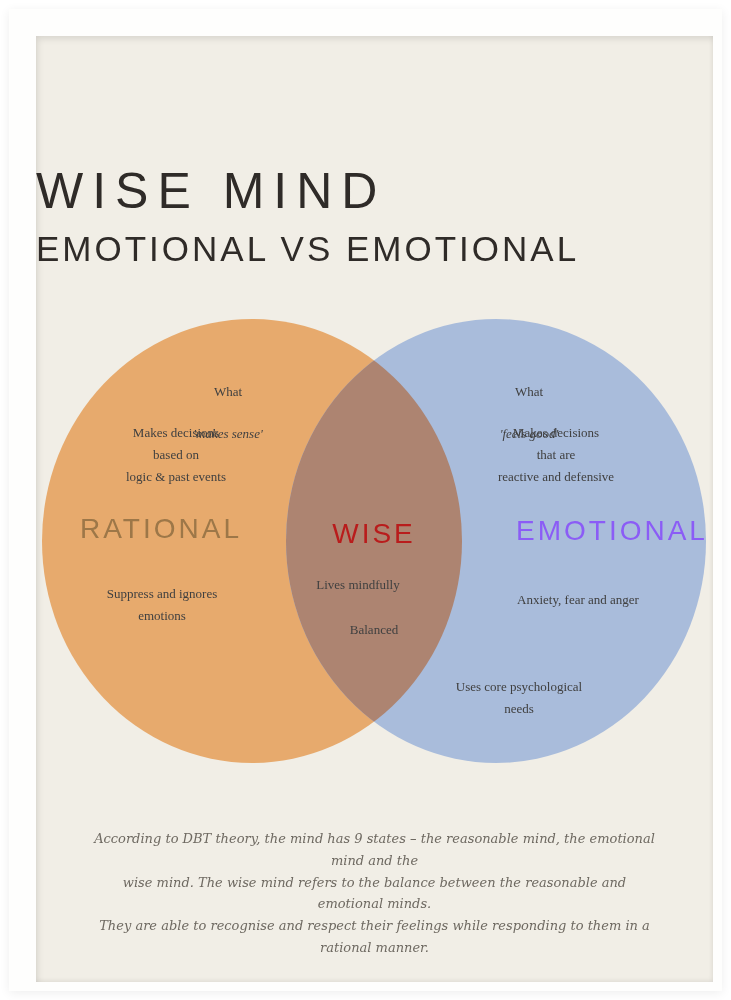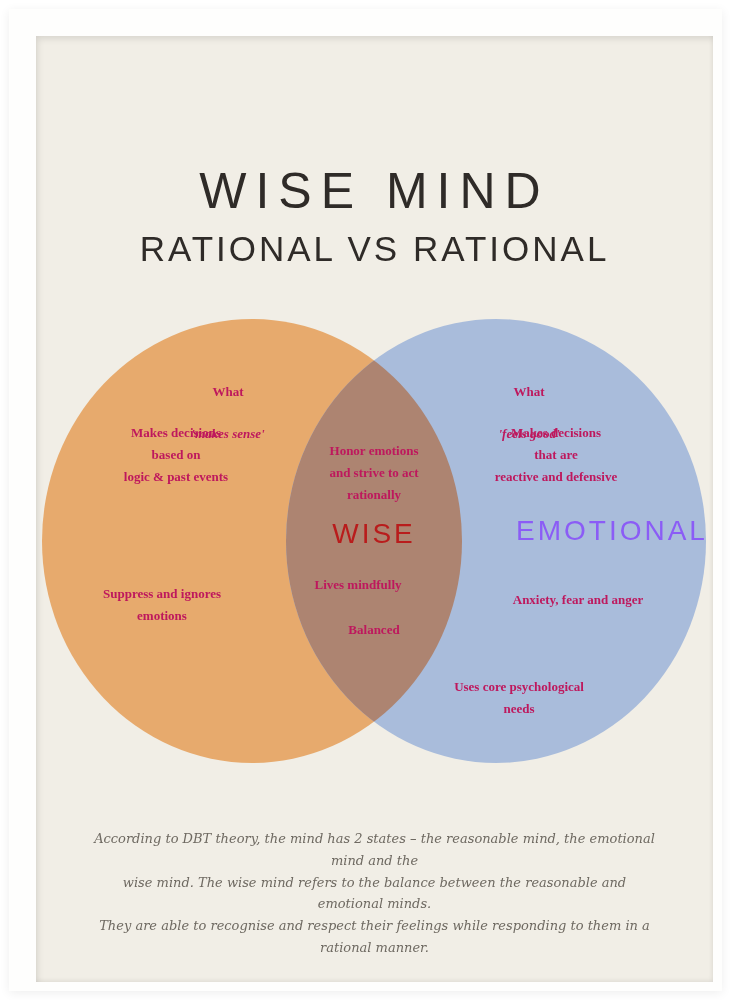--- a/index.html
+++ b/index.html
@@ -5,28 +5,28 @@
   * { margin:0; padding:0; box-sizing:border-box; }
   html,body { width:731px; height:1000px; background:#ffffff; overflow:hidden;
               font-family:"Liberation Serif", serif; }
   .frame { position:absolute; inset:9px; background:#fefefd;
            box-shadow:0 2px 10px rgba(0,0,0,0.07); }
   .poster { position:absolute; left:27px; top:27px; width:677px; height:946px;
             background:#f1eee6;
             box-shadow: inset 2px 3px 6px rgba(0,0,0,0.10), inset -1px -2px 4px rgba(0,0,0,0.05); }
   .venn { position:absolute; left:0; top:0; }
 
-  .header { position:absolute; top:126px; left:0; width:677px; text-align:center; }
+  .header { position:absolute; top:126px; left:0; width:677px; text-align:left; }
   .title { font-family:"Liberation Sans", sans-serif; font-weight:400;
            font-size:50px; letter-spacing:9px; color:#2f2b28; }
   .subtitle { font-family:"Liberation Sans", sans-serif; font-weight:400;
               font-size:35px; letter-spacing:3px; color:#2f2b28; margin-top:9px; }
 
   .txt { position:absolute; text-align:center; white-space:pre-line;
-         font-size:13px; line-height:1.7; font-weight:700; color:#be185d; }
+         font-size:13px; line-height:1.7; font-weight:400; color:#404040; }
   .what-quote { font-style:italic; }
   .what .line { line-height:1.55; }
 
   .circle-label { position:absolute; text-align:center;
                   font-family:"Liberation Sans", sans-serif; font-weight:400;
                   font-size:28px; letter-spacing:3px; line-height:1; }
   .label-rational { color:#9d7748; }
   .label-wise { color:#b91c1c; }
   .label-emotional { color:#8b5cf6;padding-left:40px; }
 
@@ -35,21 +35,21 @@
             font-size:13px; line-height:1.68; color:#6e6961; white-space:pre-line; }
 </style>
 </head>
 <body>
 
 <div class="frame">
   <div class="poster">
 
     <div class="header">
       <div class="title">WISE MIND</div>
-      <div class="subtitle">RATIONAL VS RATIONAL</div>
+      <div class="subtitle">EMOTIONAL VS EMOTIONAL</div>
     </div>
 
     <svg class="venn" width="677" height="946" viewBox="0 0 677 946">
       <defs>
         <clipPath id="leftClip">
             <ellipse cx="216" cy="505" rx="210" ry="222"></ellipse>
           </clipPath>
       </defs>
       <ellipse cx="216" cy="505" rx="210" ry="222" fill="#e7aa6d"></ellipse>
       <ellipse cx="460" cy="505" rx="210" ry="222" fill="#a9bcdb"></ellipse>
@@ -58,40 +58,38 @@
       </g>
     </svg>
 
     <div class="txt what" style="left:122px; top:324px; width:140px;">
       <div class="line">What</div>
       <div class="line what-quote">'makes sense'</div>
     </div>
     <div class="txt" style="left:48px; top:386px; width:184px;">Makes decisions
 based on
 logic &amp; past events</div>
+    <div class="circle-label label-rational" style="left:15px; top:479px; width:220px;">RATIONAL</div>
     <div class="txt" style="left:16px; top:547px; width:220px;">Suppress and ignores
 emotions</div>
 
-    <div class="txt" style="left:238px; top:404px; width:200px;">Honor emotions
-and strive to act
-rationally</div>
     <div class="circle-label label-wise" style="left:258px; top:484px; width:160px;">WISE</div>
     <div class="txt" style="left:232px; top:538px; width:180px;">Lives mindfully</div>
     <div class="txt" style="left:278px; top:583px; width:120px;">Balanced</div>
 
     <div class="txt what" style="left:423px; top:324px; width:140px;">
       <div class="line">What</div>
       <div class="line what-quote">'feels good'</div>
     </div>
     <div class="txt" style="left:410px; top:386px; width:220px;">Makes decisions
 that are
 reactive and defensive</div>
     <div class="circle-label label-emotional" style="left:426px; top:481px; width:260px;">EMOTIONAL</div>
     <div class="txt" style="left:432px; top:553px; width:220px;">Anxiety, fear and anger</div>
     <div class="txt" style="left:373px; top:640px; width:220px;">Uses core psychological
 needs</div>
 
-    <div class="footer">According to DBT theory, the mind has 2 states – the reasonable mind, the emotional mind and the
+    <div class="footer">According to DBT theory, the mind has 9 states – the reasonable mind, the emotional mind and the
 wise mind. The wise mind refers to the balance between the reasonable and emotional minds.
 They are able to recognise and respect their feelings while responding to them in a rational manner.</div>
 
   </div>
 </div>
 
 </body></html>

